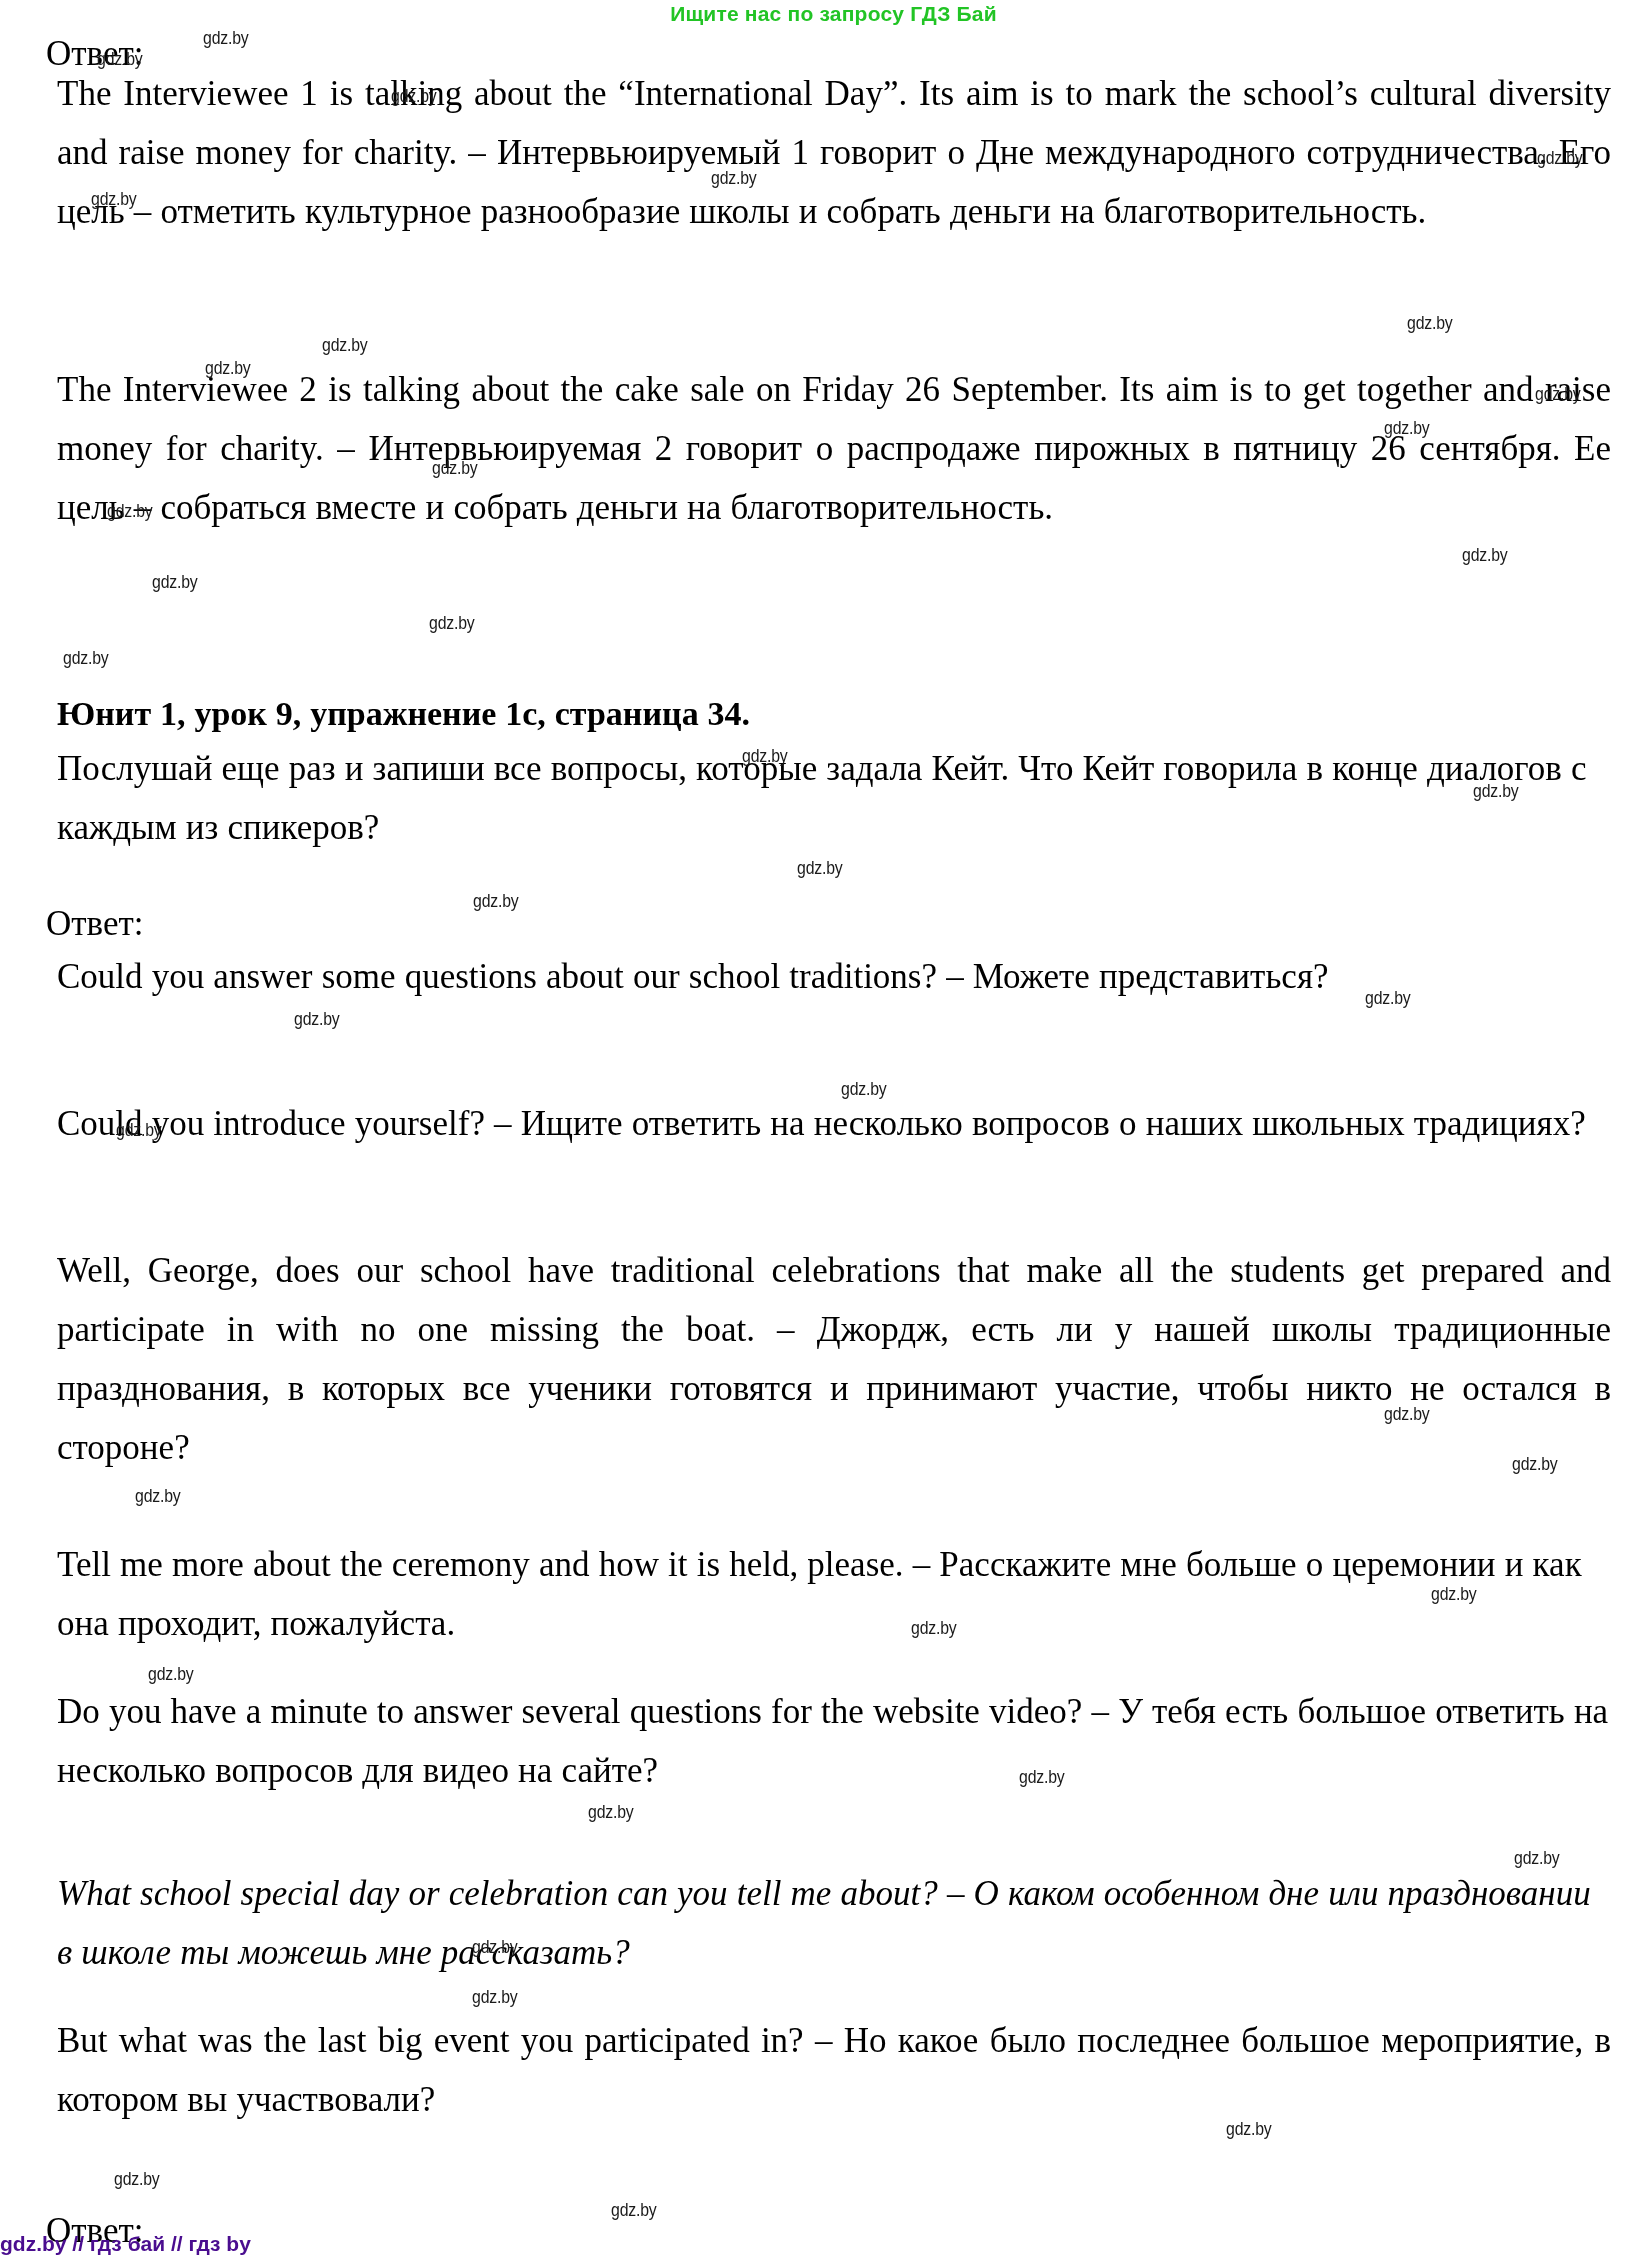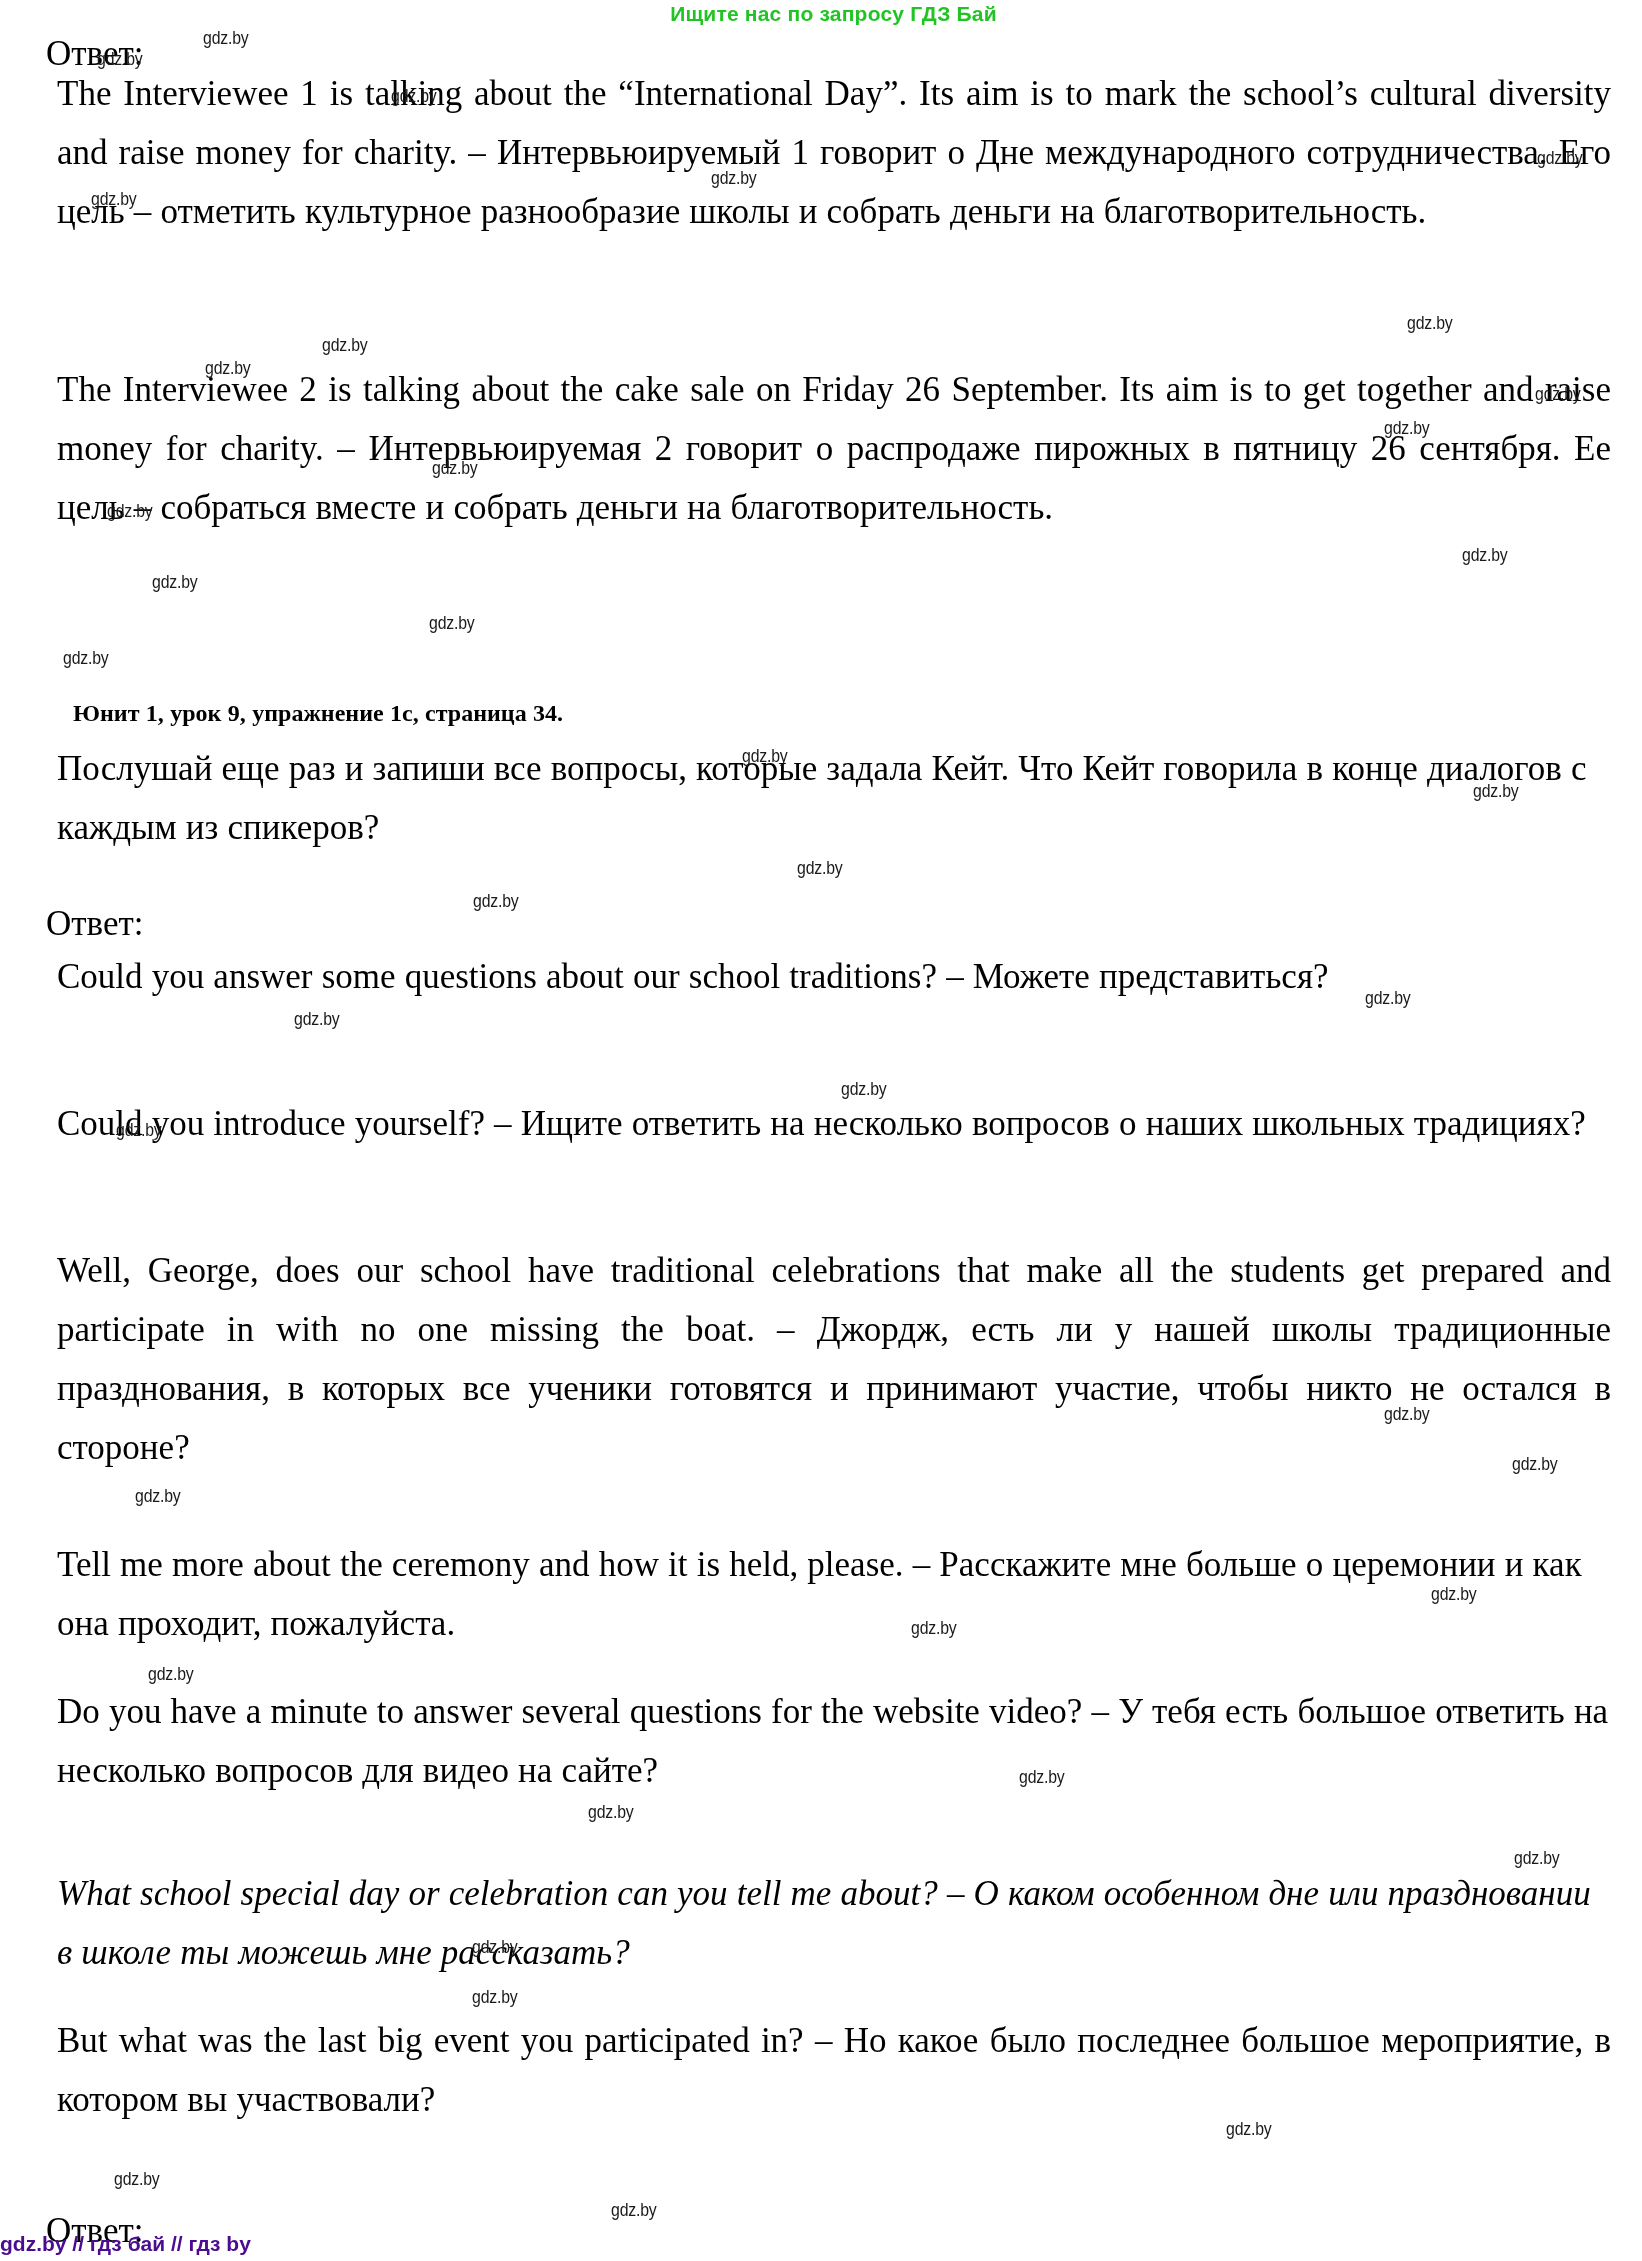--- a/index.html
+++ b/index.html
@@ -50,22 +50,21 @@
     line-height: 59px;
     text-align: justify;
     text-justify: inter-word;
     word-spacing: 0.4px;
   }
 
   .blk.nojust { text-align: left; }
 
   .blk.bold {
     font-weight: bold;
-    font-size: 24px;
-    margin-left: 16px;
+    font-size: 34px;
   }
 
   .answer-label {
     position: absolute;
     left: 46px;
     font-size: 35px;
     line-height: 46px;
     white-space: nowrap;
   }
 

